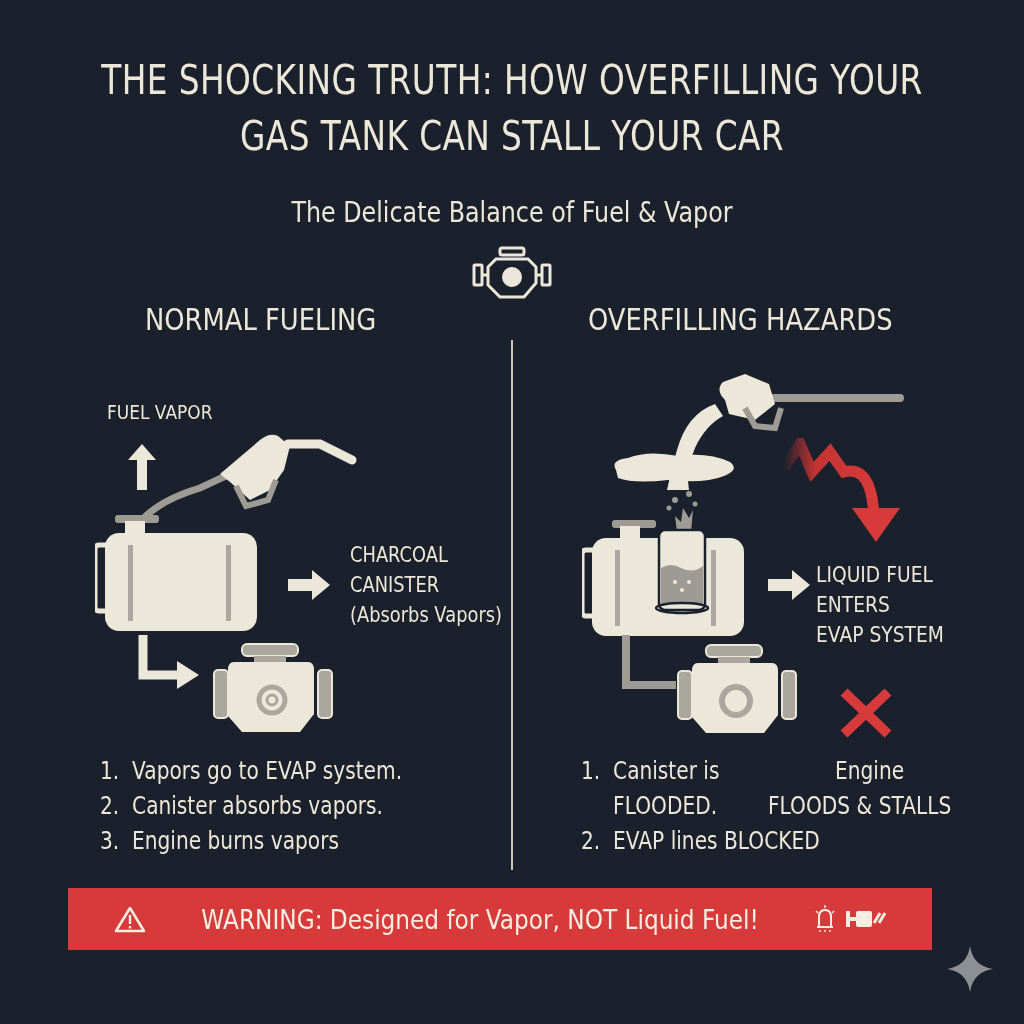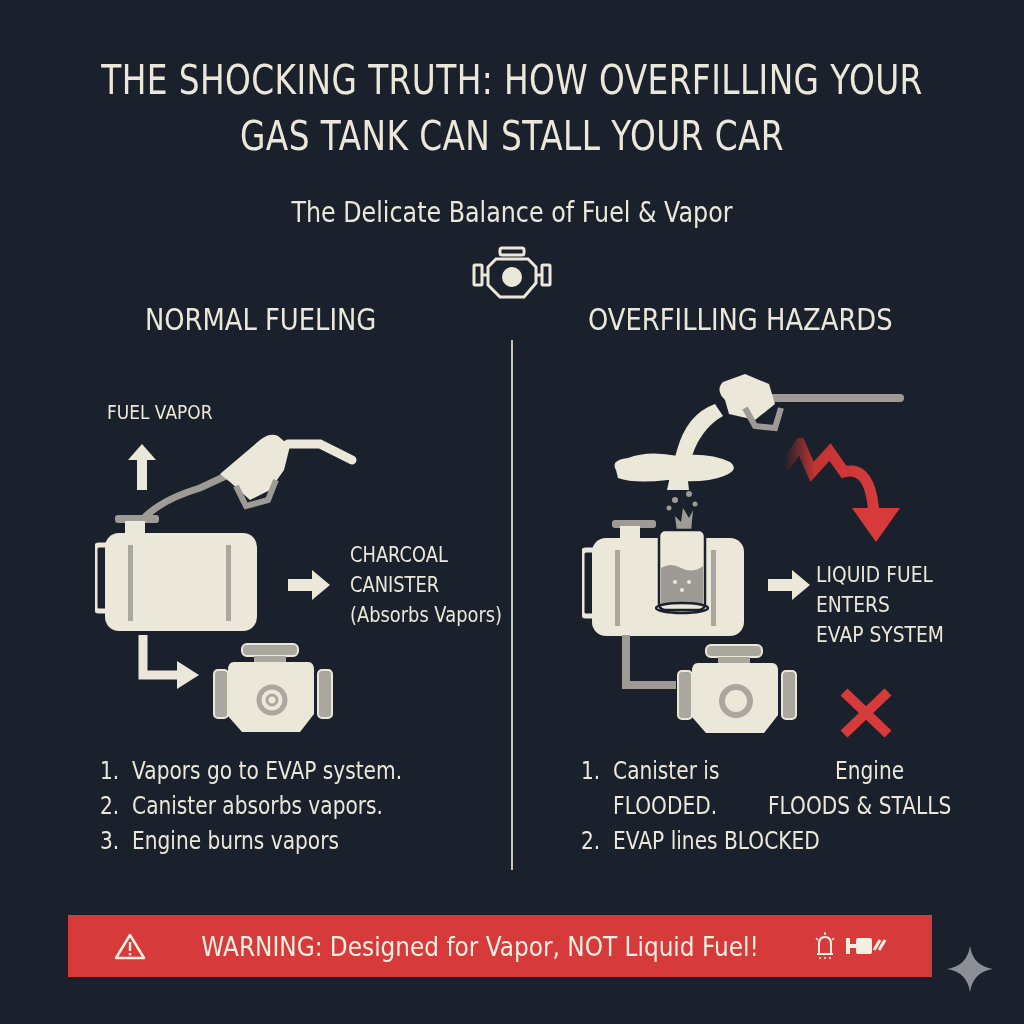--- a/index.html
+++ b/index.html
@@ -63,21 +63,21 @@
       font-family: "DejaVu Sans", sans-serif;
       font-size: 24px;
       line-height: 35px;
       transform: scaleX(0.84);
       transform-origin: left top;
       color: #ece8d9;
       white-space: nowrap;
     }
     .steps div { white-space: pre; }
     .warning {
-      left: 68px; top: 915px; width: 864px; height: 62px;
+      left: 68px; top: 888px; width: 864px; height: 62px;
       background: #d63a3a;
       display: flex; align-items: center; justify-content: center;
       gap: 10px;
     }
     .warning-text {
       font-family: "DejaVu Sans", sans-serif;
       font-size: 27px;
       color: #f5efe2;
       transform: scaleX(0.86);
       white-space: nowrap;

